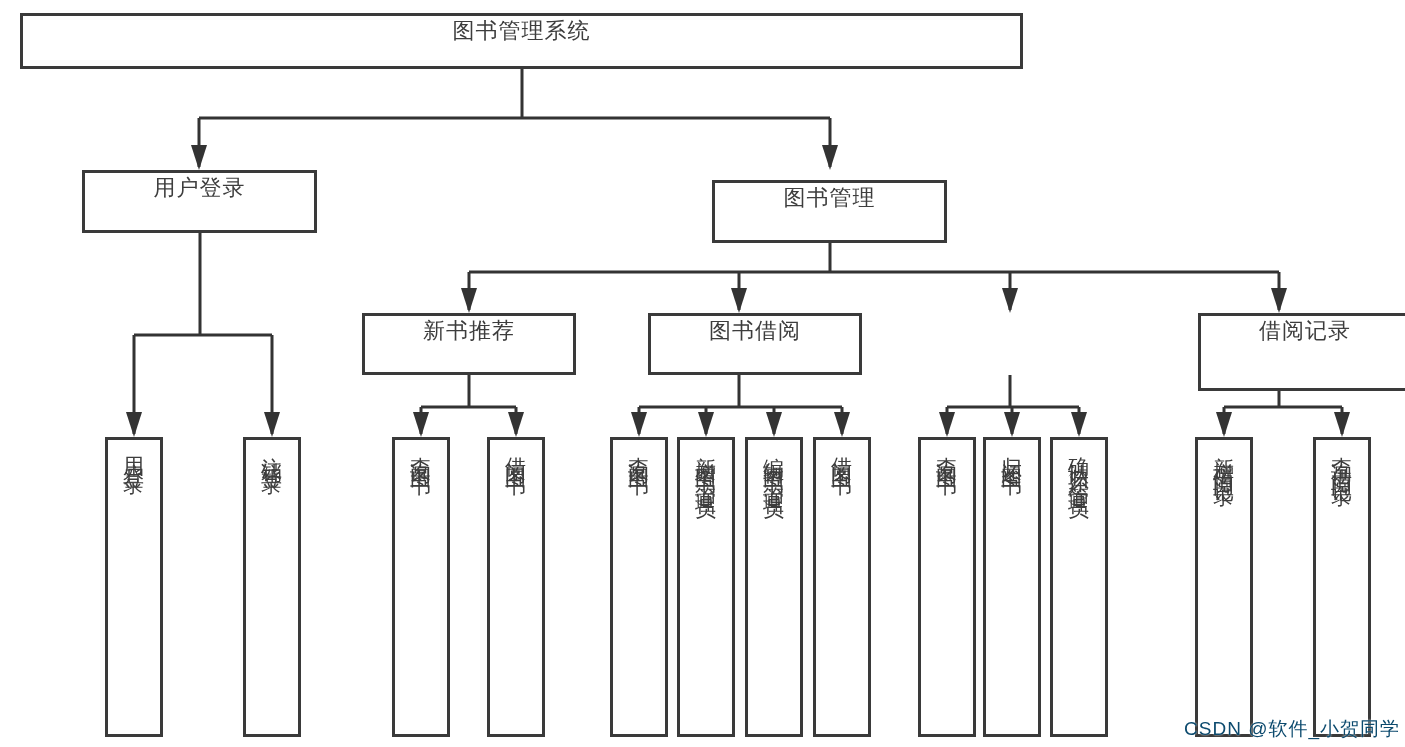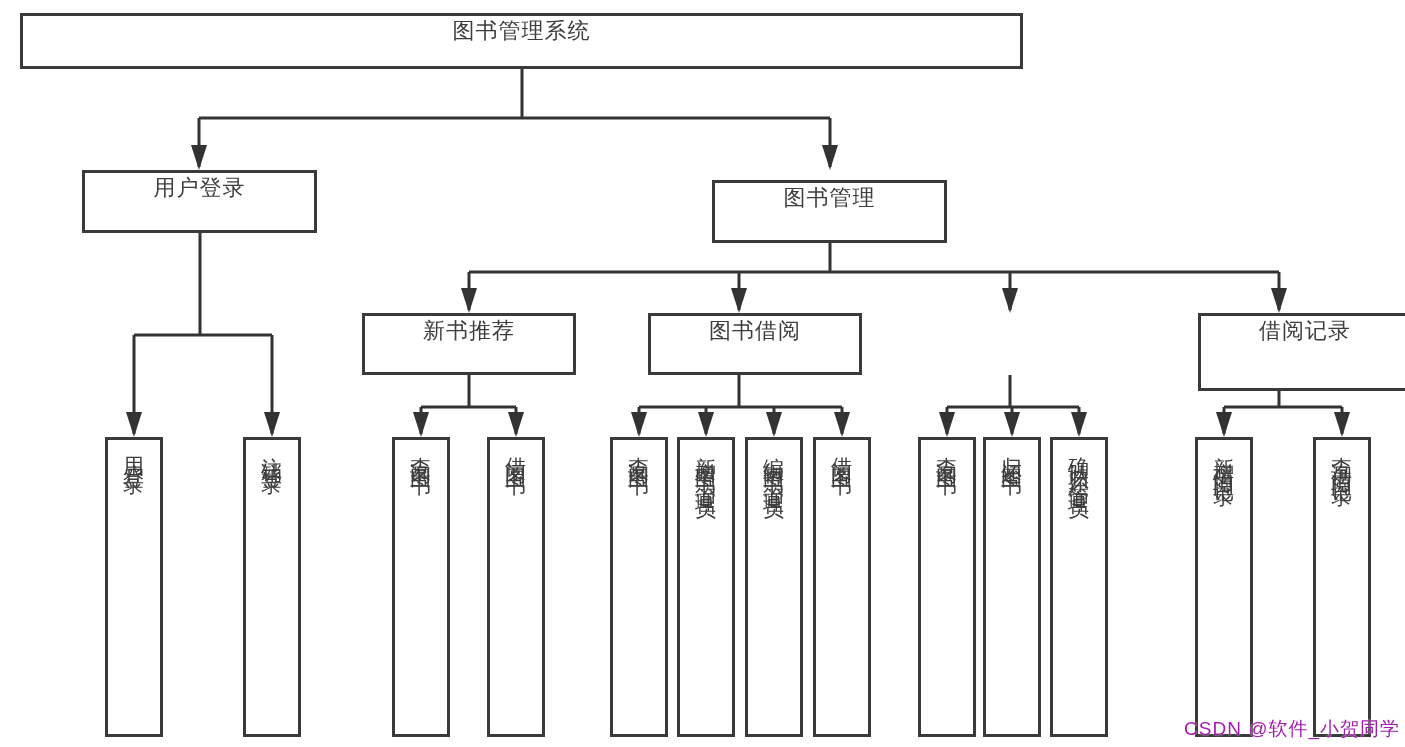--- a/index.html
+++ b/index.html
@@ -47,21 +47,21 @@
     letter-spacing: 6px;
     line-height: 1;
     white-space: nowrap;
   }
   .watermark {
     position: absolute;
     top: 716px;
     right: 5px;
     z-index: 5;
     font-size: 19px;
-    color: #a21caf;
+    color: #0c4a6e;
     letter-spacing: 1px;
     text-shadow: 0 0 2px #ffffff;
     white-space: nowrap;
   }
 </style>
 </head>
 <body>
 
 <div class="canvas">
 

